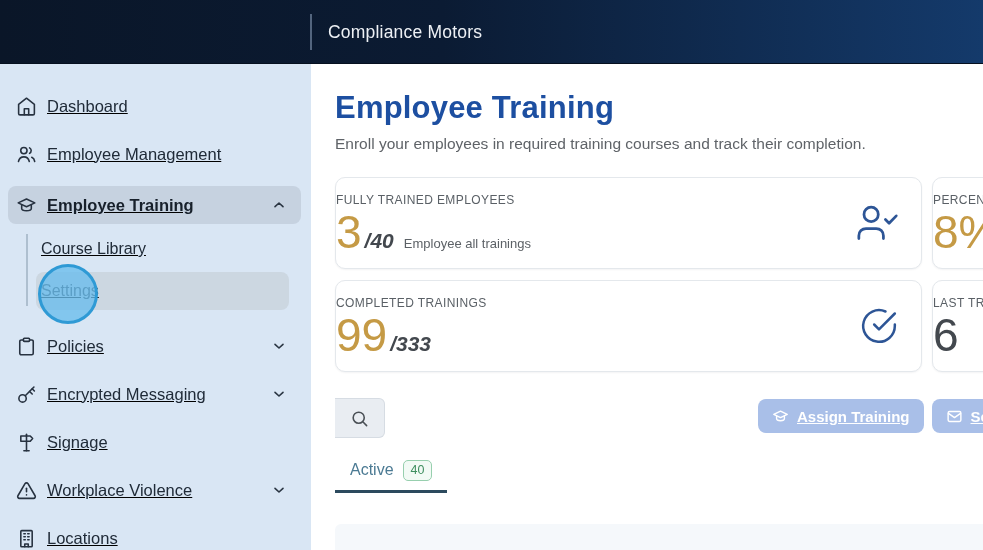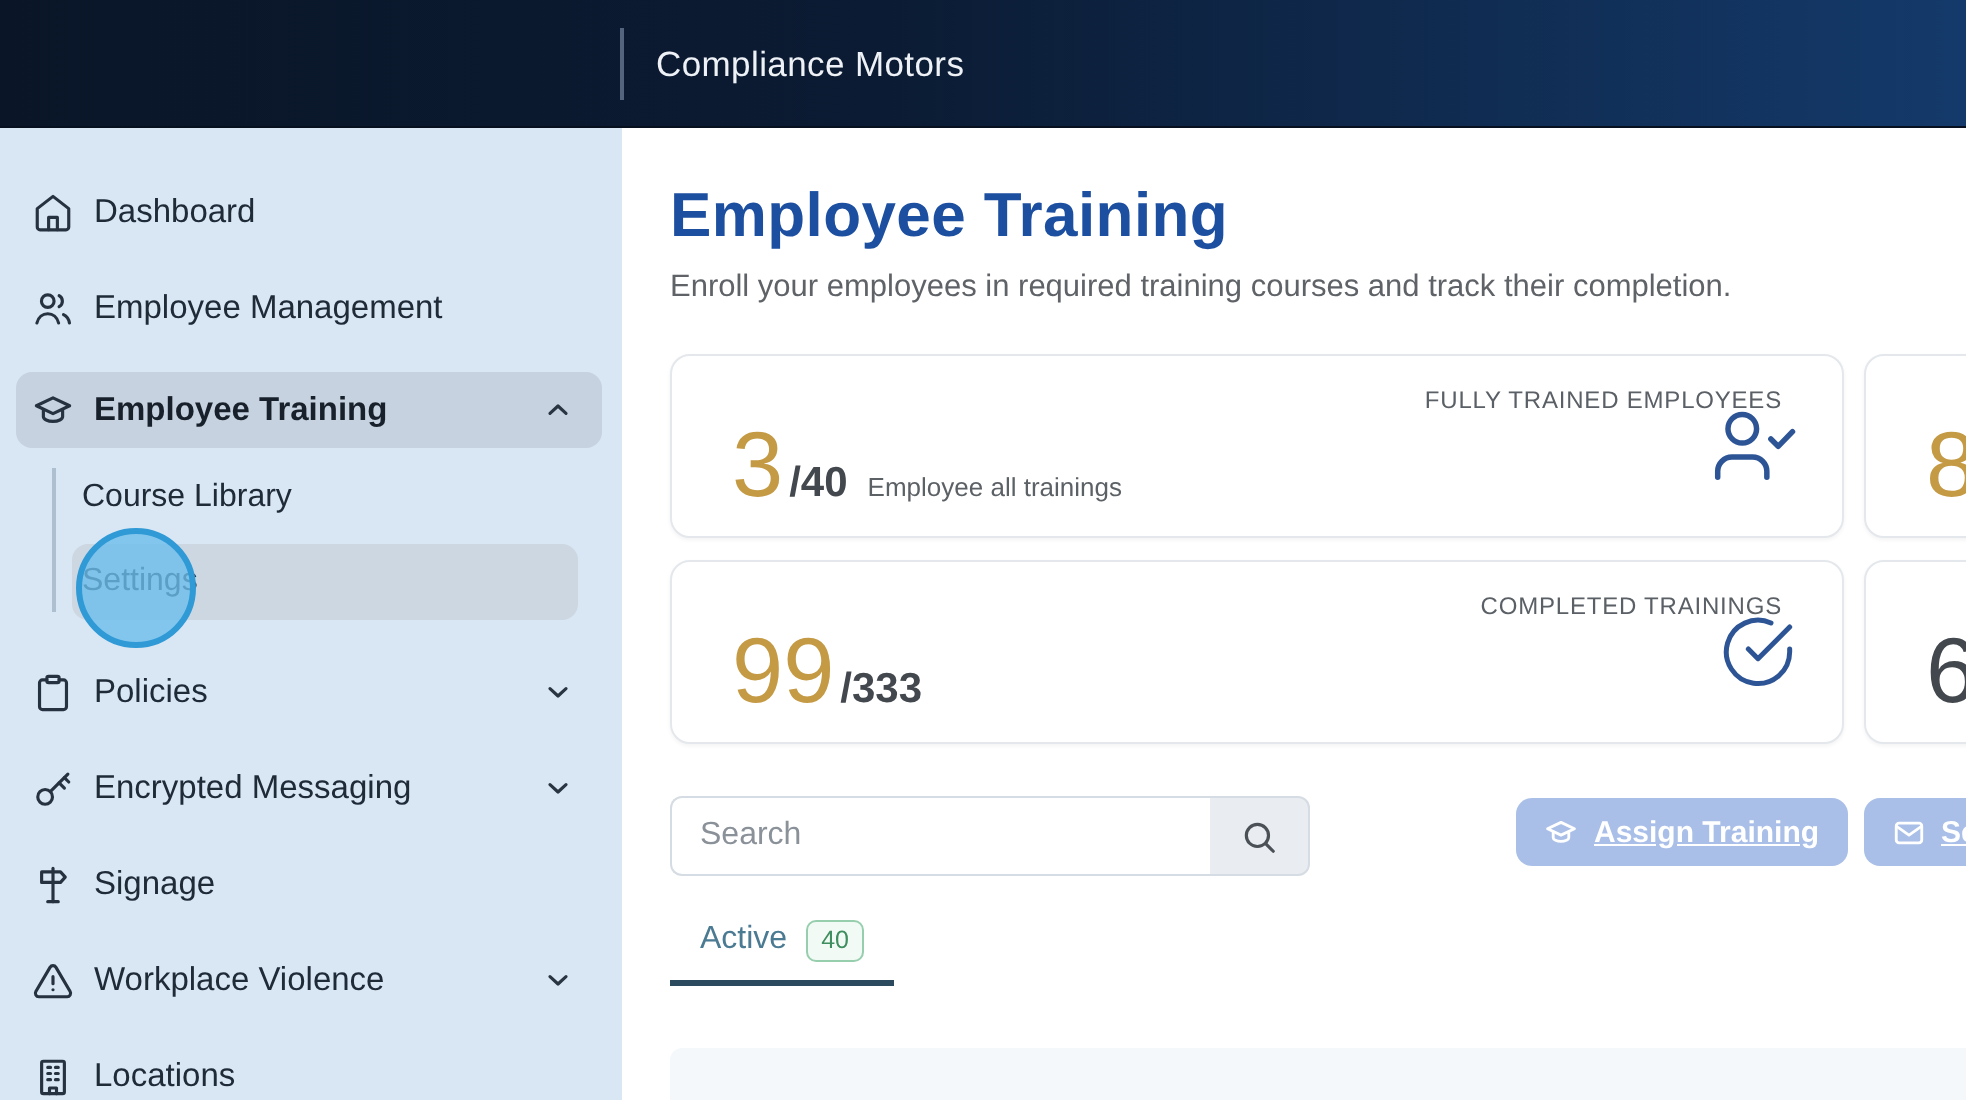--- a/index.html
+++ b/index.html
@@ -32,21 +32,21 @@
   }
   .header-divider { position:absolute; left:310px; top:14px; width:2px; height:36px; background:#53657e; }
   .org-name {
     position:absolute; left:328px; top:0; height:64px; display:flex; align-items:center;
     font-size:17.5px; color:#eef1f5; letter-spacing:.2px;
   }
 
   
   .sidebar {
     position:absolute; top:64px; left:0; width:311px; height:486px;
-    background:#d9e6f4; z-index:10;
+    background:#d9e6f4; z-index:10;text-decoration:underline;
   }
   .nav { padding-top:20px; }
   .nav-item {
     display:flex; align-items:center; gap:9px;
     height:44px; margin:0 10px 4px 8px; padding:0 8px;
     border-radius:8px; color:#202b38; font-size:16.5px; cursor:pointer;
   }
   .nav-item .nav-icon { display:flex; width:22px; color:#273240; flex:0 0 22px; }
   .nav-item.pill {
     height:38px; margin-top:10px; margin-bottom:6px;
@@ -72,29 +72,28 @@
   .main {
     position:absolute; left:311px; top:64px; width:909px; height:486px;
     background:#ffffff; padding:26px 0 0 24px;
   }
   .page-title { font-size:31px; font-weight:700; color:#1d4fa1; letter-spacing:.2px; }
   .page-subtitle { font-size:15.5px; color:#5f6368; margin-top:9px; }
 
   .stats-grid { margin-top:24px; display:grid; grid-template-columns:587px 587px; gap:11px 10px; }
   .stat-card {
     position:relative; height:92px; background:#fff;
-    border:1px solid #e4e8ec; border-radius:10px; padding:15px 30px;
+    border:1px solid #e4e8ec; border-radius:10px; padding:15px 0;
     box-shadow:0 1px 2px rgba(16,24,40,.05);
-    text-align:right;
   }
   .stat-label { font-size:12px; color:#5a6066; letter-spacing:.4px; font-weight:500; }
   .stat-row { display:flex; align-items:baseline; margin-top:1px; }
   .stat-value { font-size:46px; line-height:1.05; font-weight:500; color:#c59a45; }
   .stat-value.gray { color:#43484e; }
-  .stat-total { font-size:21px; font-weight:700; color:#43484e; margin-left:3px; }
+  .stat-total { font-size:21px; font-weight:700; color:#43484e; margin-left:3px;font-style:italic; }
   .stat-note { font-size:13px; color:#5c6166; margin-left:10px; }
   .stat-icon { position:absolute; right:22px; top:50%; transform:translateY(-50%); color:#2d5596; display:flex; }
 
   .search-row { margin-top:26px; position:relative; height:40px; width:880px; }
   .search-group { position:absolute; left:0; top:0; display:flex; height:40px; }
   .search-input {
     width:270px; height:40px; border:1px solid #d6dce3; border-right:none;
     border-radius:6px 0 0 6px; padding:0 14px; font-size:16px; color:#333;
     font-family:"Liberation Sans", sans-serif; outline:none;
   }
@@ -309,21 +308,20 @@
       <div class="stat-label">LAST TRAINING</div>
       <div class="stat-row">
         <span class="stat-value gray">6</span>
       </div>
     </div>
 
   </div>
 
   <div class="search-row">
     <div class="search-group">
-      <input class="search-input" type="text" placeholder="Search" style="">
       <button class="search-btn">
         <span style="display:flex;">
           <svg width="19" height="19" viewBox="0 0 24 24" fill="none" stroke="currentColor" stroke-width="2" stroke-linecap="round">
               <circle cx="11" cy="11" r="7"></circle>
               <path d="M16.5 16.5 21 21"></path>
             </svg>
         </span>
       </button>
     </div>
     <div class="actions">

